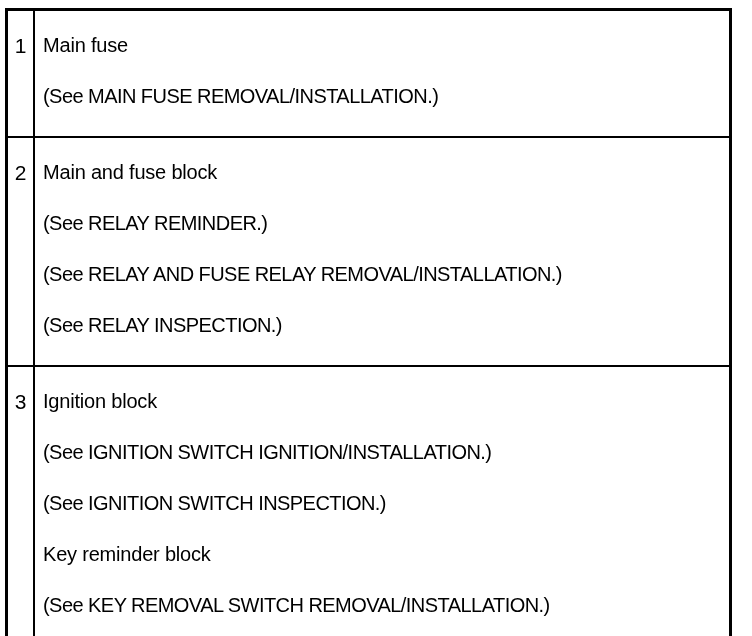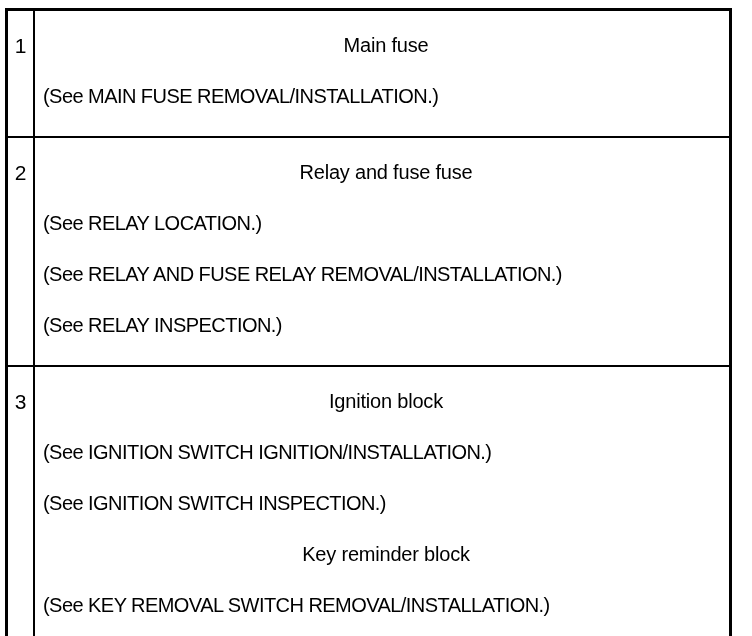--- a/index.html
+++ b/index.html
@@ -65,43 +65,42 @@
   .line {
     display: block;
     height: 51px;
     font-size: 20px;
     letter-spacing: -0.55px;
     white-space: nowrap;
   }
   
   .line.name {
     letter-spacing: -0.2px;
-    text-align: center;
   }
 </style>
 </head>
 <body>
 
 <div class="sheet">
   <table class="parts-table">
     <tbody>
 
       <tr>
         <td class="num-cell">1</td>
         <td class="body-cell">
           <span class="line name">Main fuse</span>
           <span class="line">(See MAIN FUSE REMOVAL/INSTALLATION.)</span>
         </td>
       </tr>
 
       <tr>
         <td class="num-cell">2</td>
         <td class="body-cell">
-          <span class="line name">Relay and fuse fuse</span>
-          <span class="line">(See RELAY LOCATION.)</span>
+          <span class="line name">Main and fuse block</span>
+          <span class="line">(See RELAY REMINDER.)</span>
           <span class="line">(See RELAY AND FUSE RELAY REMOVAL/INSTALLATION.)</span>
           <span class="line">(See RELAY INSPECTION.)</span>
         </td>
       </tr>
 
       <tr>
         <td class="num-cell">3</td>
         <td class="body-cell">
           <span class="line name">Ignition block</span>
           <span class="line">(See IGNITION SWITCH IGNITION/INSTALLATION.)</span>

